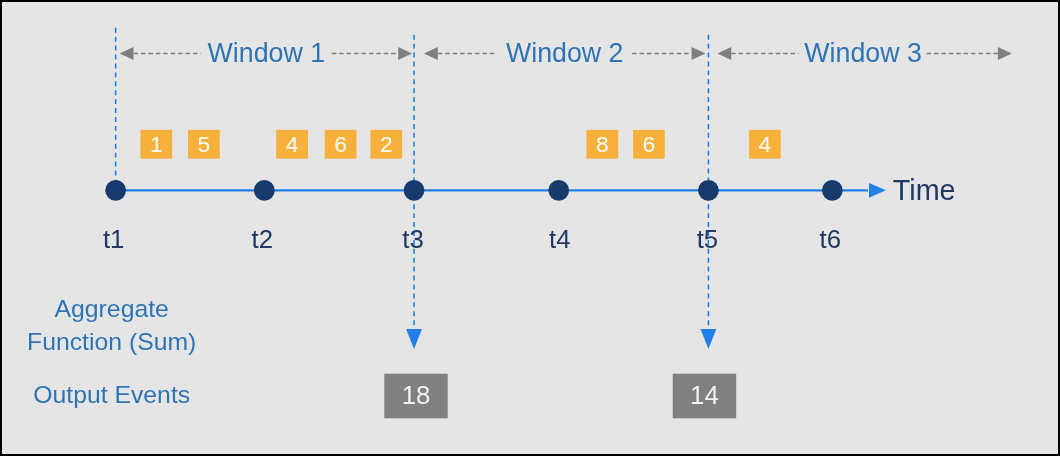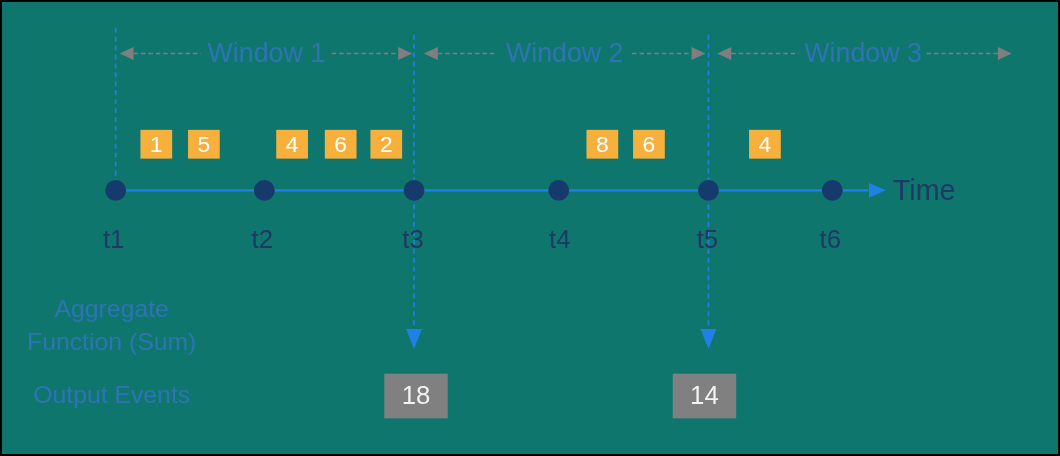--- a/index.html
+++ b/index.html
@@ -1,21 +1,21 @@
 <!DOCTYPE html>
 <html><head>
 <meta charset="utf-8">
 <style>
   html,body{margin:0;padding:0;background:#fff;}
   .stage{
     position:relative;
     width:1060px;height:456px;
     box-sizing:border-box;
     border:2px solid #000;
-    background:#0f766e;
+    background:#e5e5e5;
     font-family:"Liberation Sans", sans-serif;
   }
   .stage svg{display:block;width:100%;height:100%;}
   text{font-family:"Liberation Sans", sans-serif;}
   .vline{stroke:#2080E8;stroke-width:1.6;stroke-dasharray:5 4;fill:none;}
   .tline{stroke:#2080E8;stroke-width:2.2;}
   .blue-head{fill:#2080E8;stroke:none;}
   .warrow{stroke:#7F7F7F;stroke-width:1.6;stroke-dasharray:4.5 3;fill:none;}
   .gray-head{fill:#7F7F7F;stroke:none;}
   .win-label{fill:#2E74B5;font-size:27px;text-anchor:middle;}

